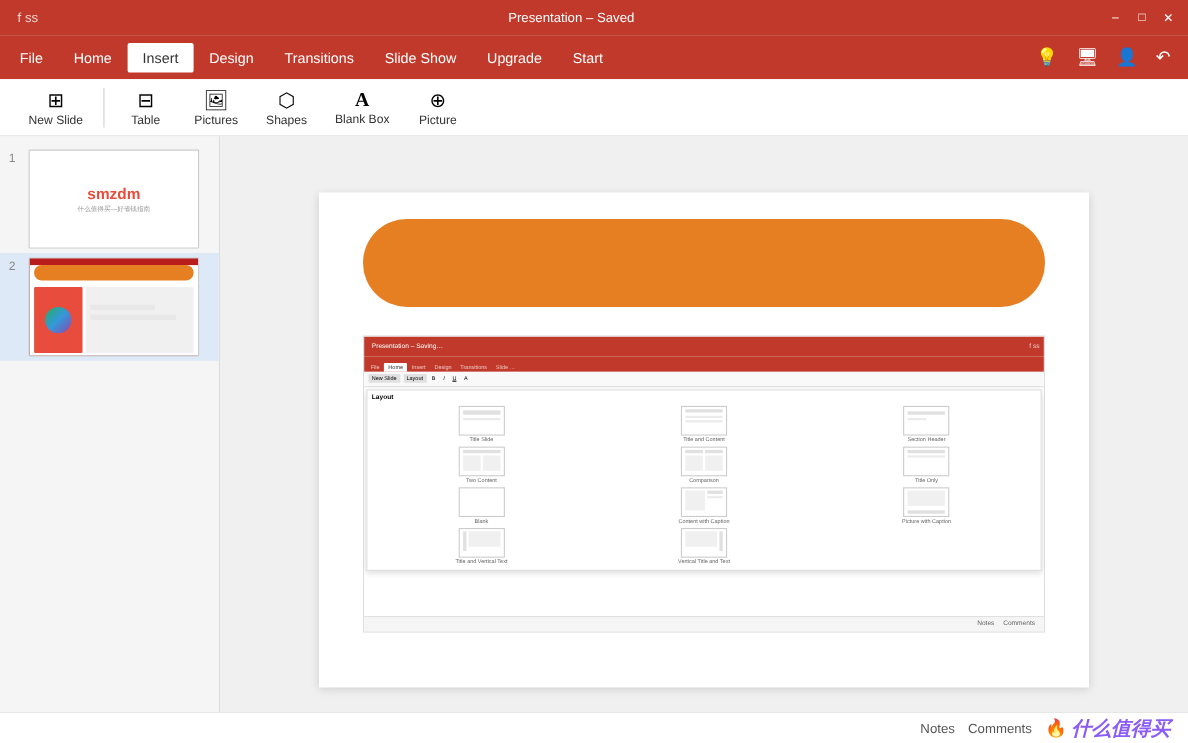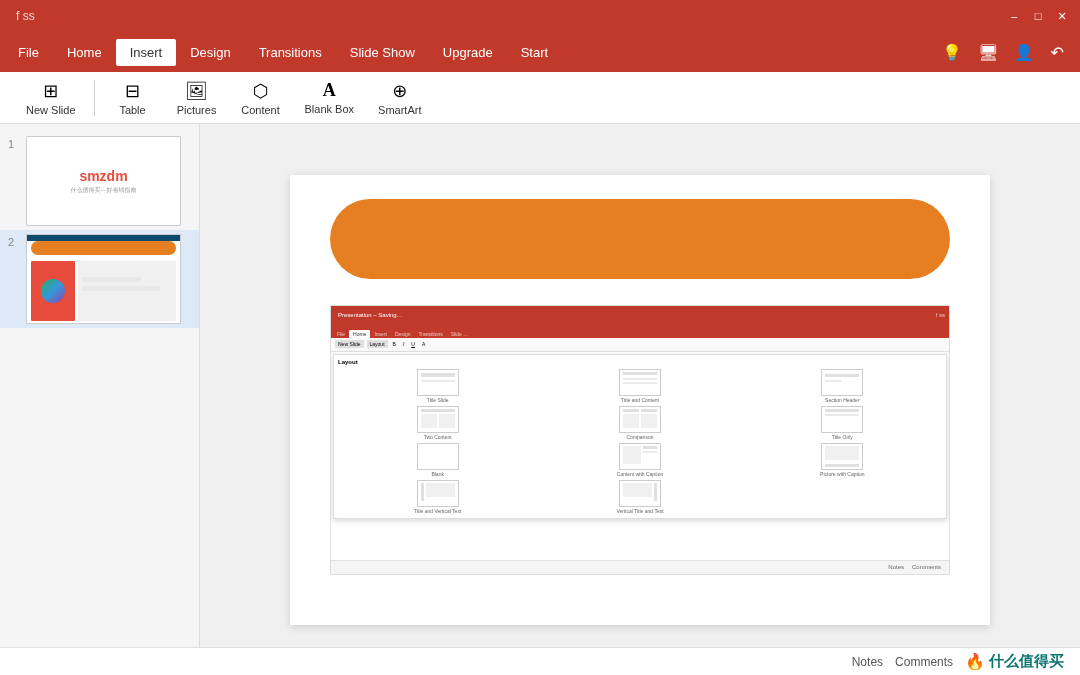--- a/index.html
+++ b/index.html
@@ -131,21 +131,21 @@
     .slide-number {
       font-size: 11px;
       color: #888;
       min-width: 12px;
       padding-top: 2px;
     }
     .slide-preview {
       width: 155px;
       height: 90px;
       border: 1px solid #ccc;
-      background: #0c4a6e;
+      background: #b91c1c;
       border-radius: 1px;
       overflow: hidden;
       position: relative;
     }
     
     .slide1-thumb {
       background: white;
       display: flex;
       flex-direction: column;
       align-items: center;
@@ -369,20 +369,21 @@
       font-size: 12px;
       color: #e67e22;
       font-weight: bold;
     }
   </style>
 </head>
 <body>
 
 <div id="title-bar">
   <span style="font-size:12px;color:rgba(255,255,255,0.8);padding-left:8px;">f ss</span>
+  <span class="title-text">Presentation – Saved</span>
   <div class="win-controls">
     <span>–</span>
     <span>□</span>
     <span>✕</span>
   </div>
 </div>
 
 <div id="menu-bar">
   <div class="menu-item">File</div>
   <div class="menu-item">Home</div>
@@ -409,29 +410,29 @@
   <div class="toolbar-btn">
     <span class="icon">⊟</span>
     <span class="label">Table</span>
   </div>
   <div class="toolbar-btn">
     <span class="icon">🖼</span>
     <span class="label">Pictures</span>
   </div>
   <div class="toolbar-btn">
     <span class="icon">⬡</span>
-    <span class="label">Content</span>
+    <span class="label">Shapes</span>
   </div>
   <div class="toolbar-btn">
     <span class="icon" style="font-weight:bold;font-size:18px;font-family:serif;">A</span>
     <span class="label">Blank Box</span>
   </div>
   <div class="toolbar-btn">
     <span class="icon">⊕</span>
-    <span class="label">SmartArt</span>
+    <span class="label">Picture</span>
   </div>
 </div>
 
 <div id="main">
 
   <div id="slide-panel">
 
     <div class="slide-thumb">
       <span class="slide-number">1</span>
       <div class="slide-preview">
@@ -603,15 +604,15 @@
       </div>
     </div>
   </div>
 </div>
 
 <div id="bottom-bar" style="position:fixed;bottom:0;left:0;right:0;height:28px;background:white;border-top:1px solid #e0e0e0;display:flex;align-items:center;justify-content:flex-end;padding:0 16px;gap:12px;">
   <span style="font-size:12px;color:#555;cursor:pointer;">Notes</span>
   <span style="font-size:12px;color:#555;cursor:pointer;">Comments</span>
   <div class="watermark">
     <span style="font-size:16px;">🔥</span>
-    <span style="font-size:15px;color:#0f766e;font-weight:bold;">什么值得买</span>
+    <span style="font-size:18px;color:#8b5cf6;font-weight:bold;font-style:italic;">什么值得买</span>
   </div>
 </div>
 
 </body></html>

